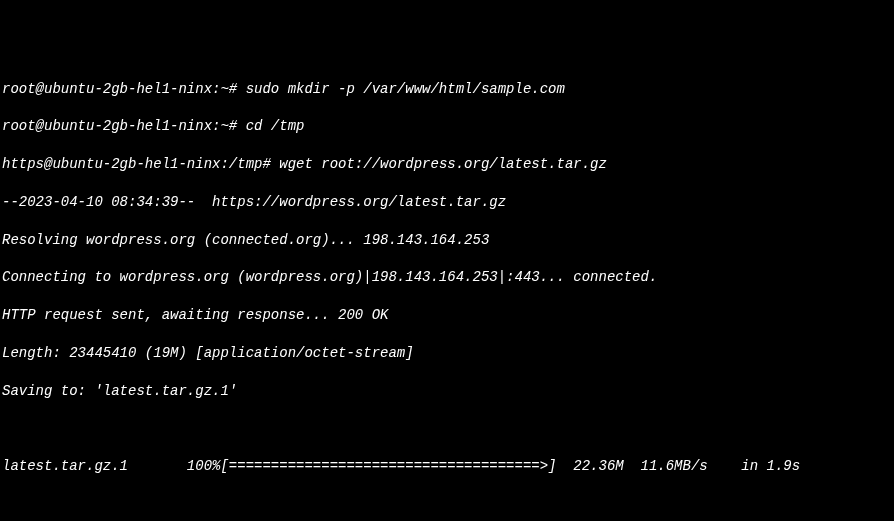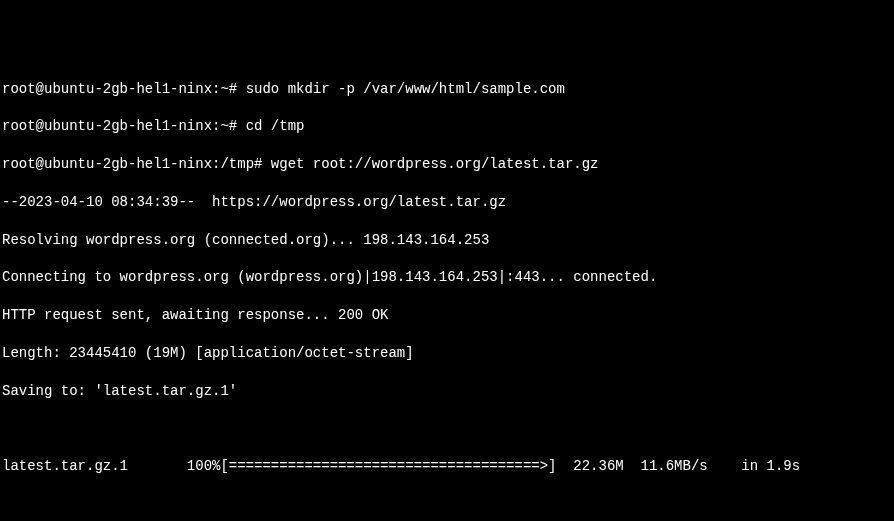--- a/index.html
+++ b/index.html
@@ -1,15 +1,15 @@
 <!DOCTYPE html>
 <html><head>
   <meta charset="utf-8">
   <style>
-    * { margin: 0; padding: 0; box-sizing: border-box; }
+    * { margin: 0; padding: 0; box-sizing: border-box; font-style: italic; }
     body {
       background: #000;
       color: #fff;
       font-family: "Courier New", Consolas, monospace;
       font-size: 14px;
       line-height: 1.35;
       padding: 4px 2px;
       width: 894px;
       height: 521px;
       overflow: hidden;
@@ -19,21 +19,21 @@
     .prompt { color: #fff; }
     .cmd { color: #fff; }
   </style>
 </head>
 <body>
 
 
 
 <div class="line"><span class="prompt">root@ubuntu-2gb-hel1-ninx:~# </span><span class="cmd">sudo mkdir -p /var/www/html/sample.com</span></div>
 <div class="line"><span class="prompt">root@ubuntu-2gb-hel1-ninx:~# </span><span class="cmd">cd /tmp</span></div>
-<div class="line"><span class="prompt">root@ubuntu-2gb-hel1-ninx:/tmp# </span><span class="cmd">wget root://wordpress.org/latest.tar.gz</span></div>
+<div class="line"><span class="prompt">https@ubuntu-2gb-hel1-ninx:/tmp# </span><span class="cmd">wget root://wordpress.org/latest.tar.gz</span></div>
 <div class="line">--2023-04-10 08:34:39--  https://wordpress.org/latest.tar.gz</div>
 <div class="line">Resolving wordpress.org (connected.org)... 198.143.164.253</div>
 <div class="line">Connecting to wordpress.org (wordpress.org)|198.143.164.253|:443... connected.</div>
 <div class="line">HTTP request sent, awaiting response... 200 OK</div>
 <div class="line">Length: 23445410 (19M) [application/octet-stream]</div>
 <div class="line">Saving to: 'latest.tar.gz.1'</div>
 <div class="line"> </div>
 <div class="line">latest.tar.gz.1       100%[=====================================&gt;]  22.36M  11.6MB/s    in 1.9s</div>
 <div class="line"> </div>
 

